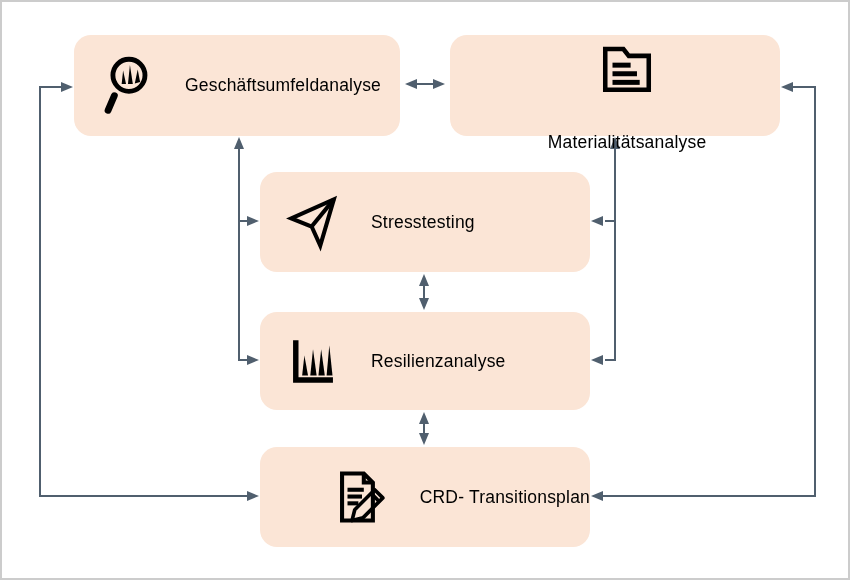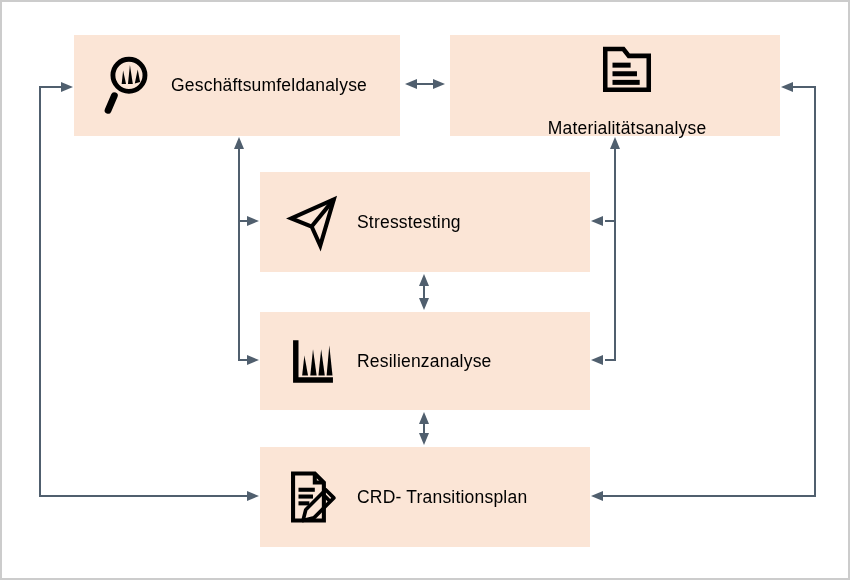--- a/index.html
+++ b/index.html
@@ -7,22 +7,23 @@
     position:relative; width:850px; height:580px; box-sizing:border-box;
     background:var(--background,#ffffff);
     border:2px solid var(--canvas-border,#cccccc);
     font-family:"Liberation Sans", sans-serif; overflow:hidden;
   }
   .connectors { position:absolute; left:0; top:0; width:850px; height:580px; }
   .conn-line { stroke:var(--arrow,#505f6e); stroke-width:2; fill:none; }
   .conn-head { fill:var(--arrow,#505f6e); stroke:none; }
   .node {
     position:absolute; background:var(--node-fill,#fbe5d6);
-    display:flex; align-items:center; padding-left:24px; gap:15px;
+    display:flex; align-items:center; padding-left:24px; gap:29px;
     box-sizing:border-box;
+    border-radius:17px;
   }
   .icon { width:58px; height:68px; flex:none; display:flex; align-items:center; justify-content:center; }
   .icon svg { width:100%; height:100%; }
   .ic-stroke { fill:none; stroke:#000000; }
   .ic-fill { fill:#000000; stroke:none; }
   .label { font-size:17.5px; color:var(--node-text,#000000); white-space:nowrap; letter-spacing:0.2px; }
 </style>
 </head>
 <body>
 
@@ -118,21 +119,21 @@
         <path class="ic-stroke" d="M13,9 V53 H54" stroke-width="6"></path>
         <path class="ic-fill" d="M20,48 L22.5,26 L26.5,48 Z"></path>
         <path class="ic-fill" d="M29,48 L32,19 L36,48 Z"></path>
         <path class="ic-fill" d="M38,48 L41,19 L45,48 Z"></path>
         <path class="ic-fill" d="M47,48 L50,15 L53.5,48 Z"></path>
       </svg>
     </span>
     <span class="label">Resilienzanalyse</span>
   </div>
 
-  <div class="node" style="left:258px; top:445px; width:330px; height:100px;">
+  <div class="node" style="left:258px; top:445px; width:330px; height:100px;justify-content:flex-end;">
     <span class="icon">
       <svg viewBox="0 0 64 64" xmlns="http://www.w3.org/2000/svg">
         <path class="ic-stroke" d="M10,6 H34 L44,16 V58 H10 Z" stroke-width="4.5" stroke-linejoin="miter"></path>
         <path class="ic-stroke" d="M34,6 V16 H44" stroke-width="4.5"></path>
         <line class="ic-stroke" x1="16" y1="24" x2="34" y2="24" stroke-width="4.5"></line>
         <line class="ic-stroke" x1="16" y1="31.5" x2="32" y2="31.5" stroke-width="4.5"></line>
         <line class="ic-stroke" x1="16" y1="39" x2="28" y2="39" stroke-width="4.5"></line>
         <path class="ic-stroke" d="M46,24 L55,33 L33,55 L21,58 L24,46 Z" stroke-width="4" stroke-linejoin="round"></path>
         <line class="ic-stroke" x1="42" y1="28" x2="51" y2="37" stroke-width="4"></line>
       </svg>

